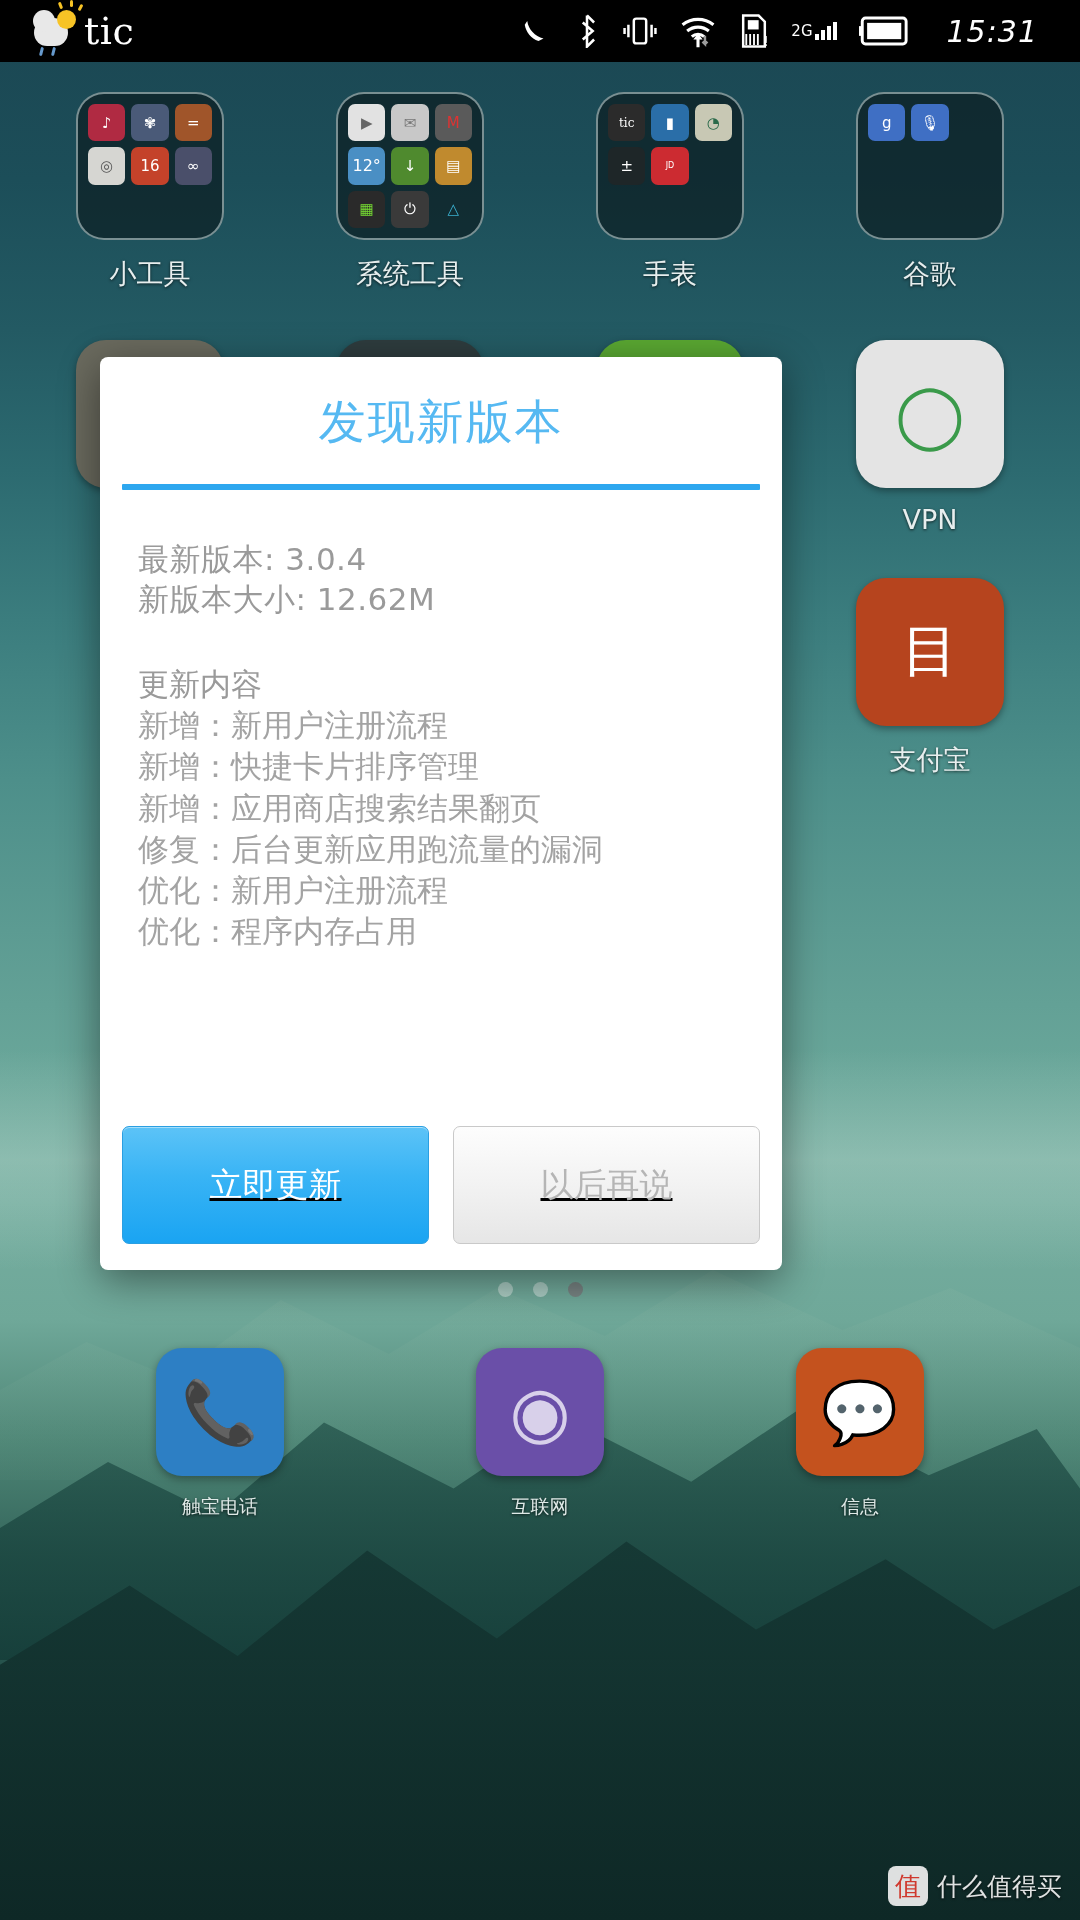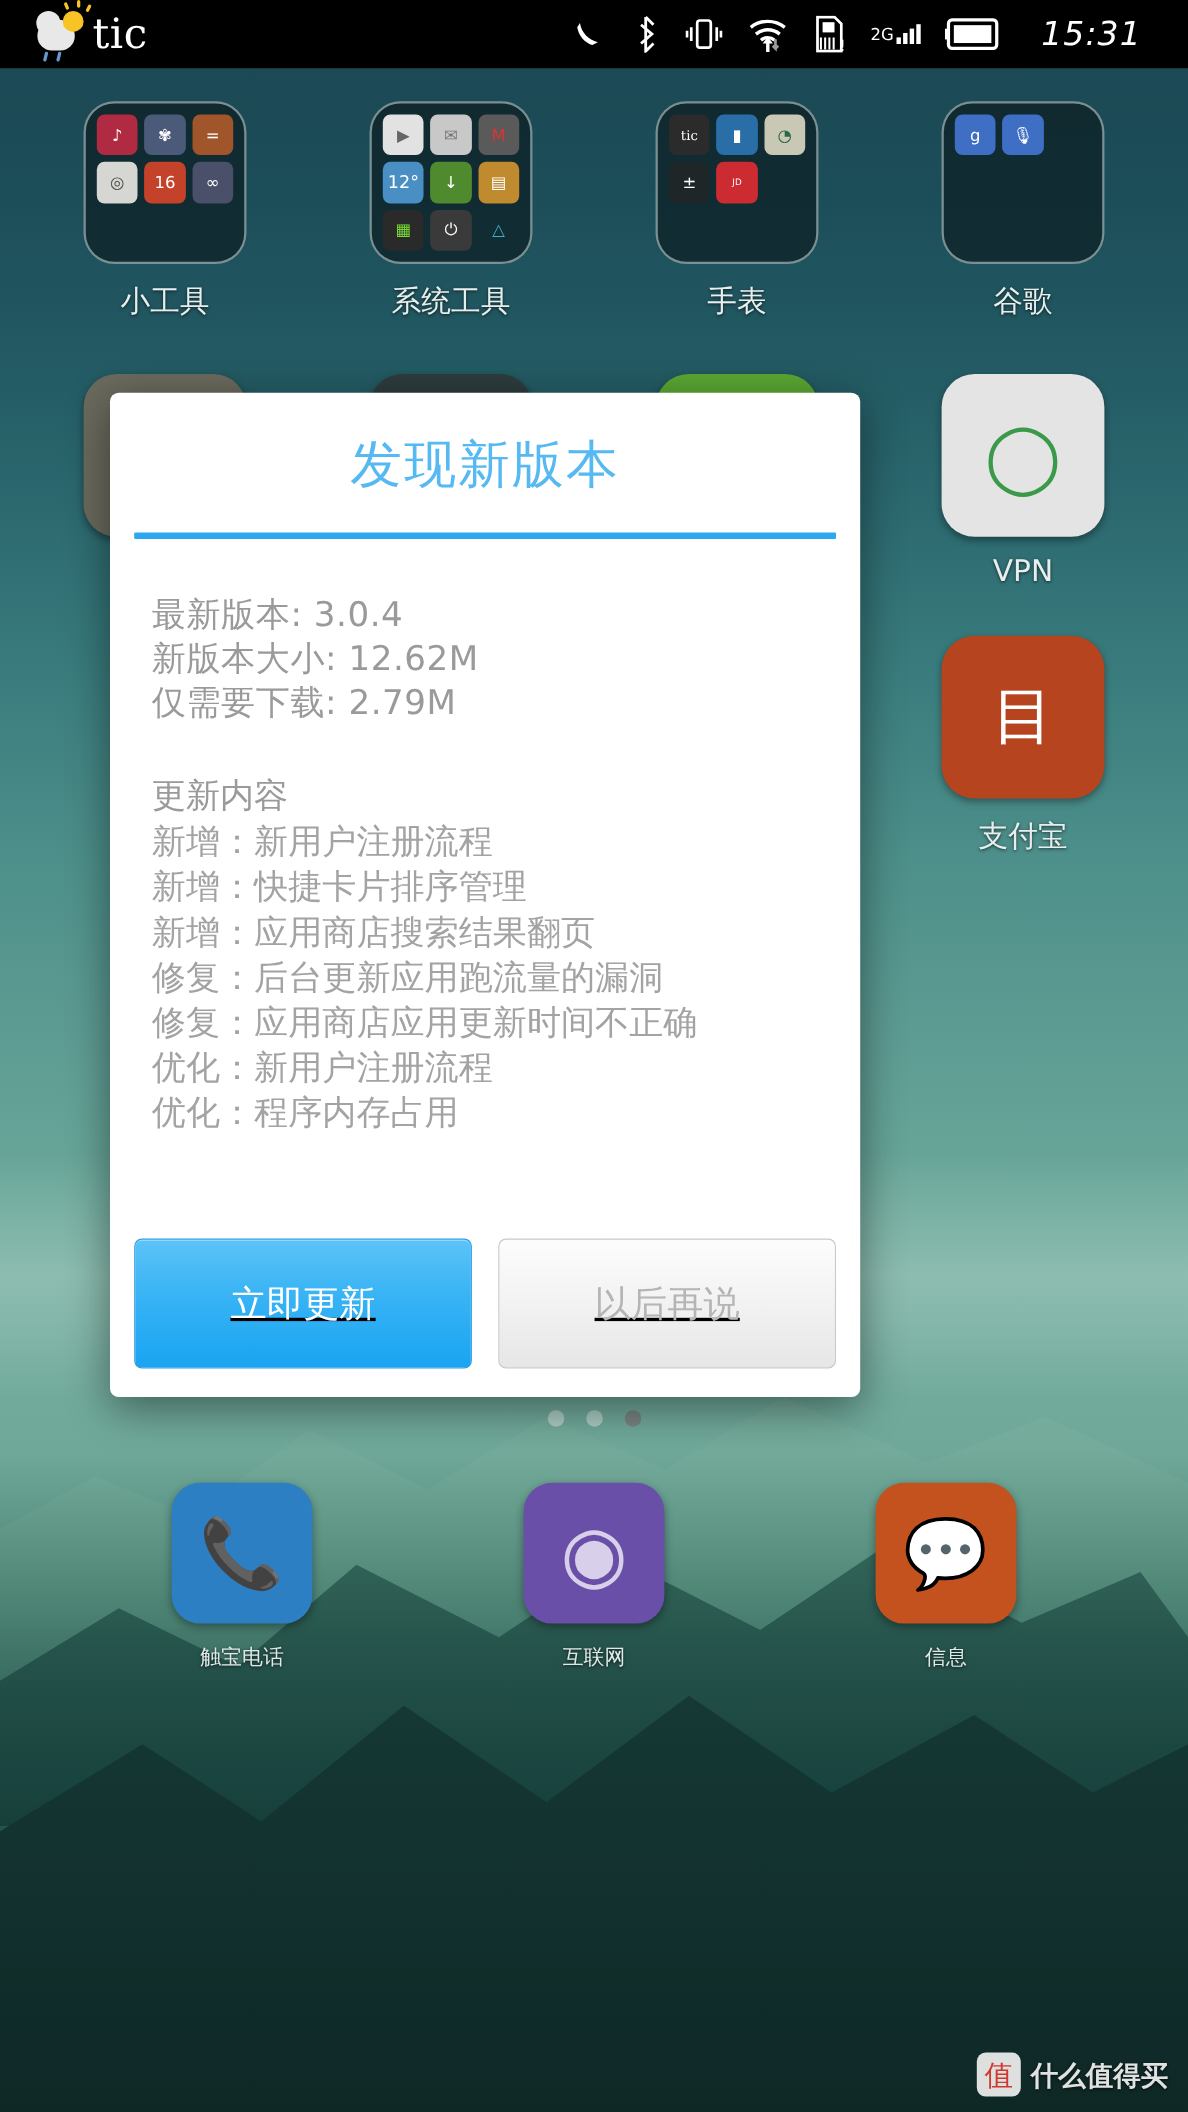--- a/index.html
+++ b/index.html
@@ -144,21 +144,21 @@
   .btn-secondary {
     background:linear-gradient(180deg,#fdfdfd 0%,#f1f1f1 55%,#e6e6e6 100%);
     color:#b5b5b5; border:1px solid #c9c9c9;
   }
 
   
   .watermark { position:absolute; right:18px; bottom:14px;
     display:flex; align-items:center; gap:9px; opacity:.92; }
   .wm-badge { width:40px; height:40px; border-radius:8px; background:#f0f0f0;
     color:#e03b2f; font-size:26px; display:flex; align-items:center; justify-content:center; }
-  .wm-text { font-size:25px; color:#f2f2f2; text-shadow:0 1px 3px rgba(0,0,0,.8);font-weight:bold; }
+  .wm-text { font-size:25px; color:#f2f2f2; text-shadow:0 1px 3px rgba(0,0,0,.8); }
 </style>
 </head>
 <body>
 
 <div id="screen">
 
   <div class="hazeband"></div>
   <div class="mtn mtn1"></div>
   <div class="mtn mtn2"></div>
   <div class="mtn mtn3"></div>
@@ -344,30 +344,28 @@
     </div>
   </div>
 
   <div id="dialog">
     <div class="dlg-title">发现新版本</div>
     <div class="dlg-rule"></div>
 
     <div class="dlg-body">
       <div class="meta-line">最新版本: 3.0.4</div>
       <div class="meta-line">新版本大小: 12.62M</div>
-      <div class="meta-line">仅需要下载: 2.79M</div>
 
       <div class="gap"></div>
 
       <div class="log-head">更新内容</div>
       <div class="log-line">新增：新用户注册流程</div>
       <div class="log-line">新增：快捷卡片排序管理</div>
       <div class="log-line">新增：应用商店搜索结果翻页</div>
       <div class="log-line">修复：后台更新应用跑流量的漏洞</div>
-      <div class="log-line">修复：应用商店应用更新时间不正确</div>
       <div class="log-line">优化：新用户注册流程</div>
       <div class="log-line">优化：程序内存占用</div>
     </div>
 
     <div class="dlg-actions">
       <div class="btn btn-primary">立即更新</div>
       <div class="btn btn-secondary">以后再说</div>
     </div>
   </div>
 

